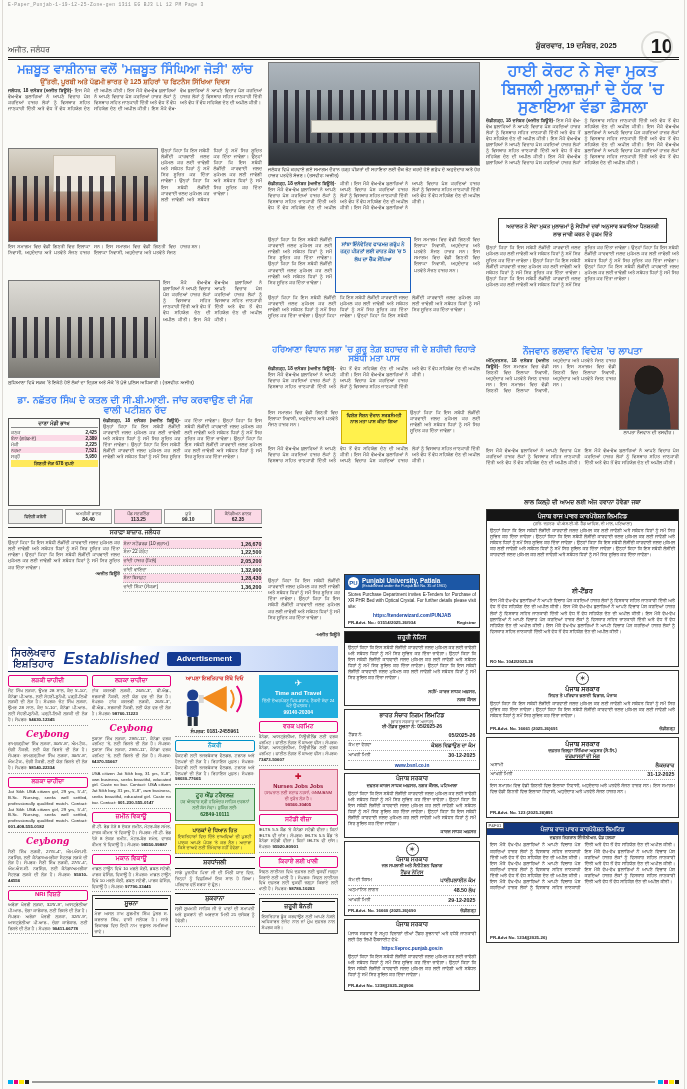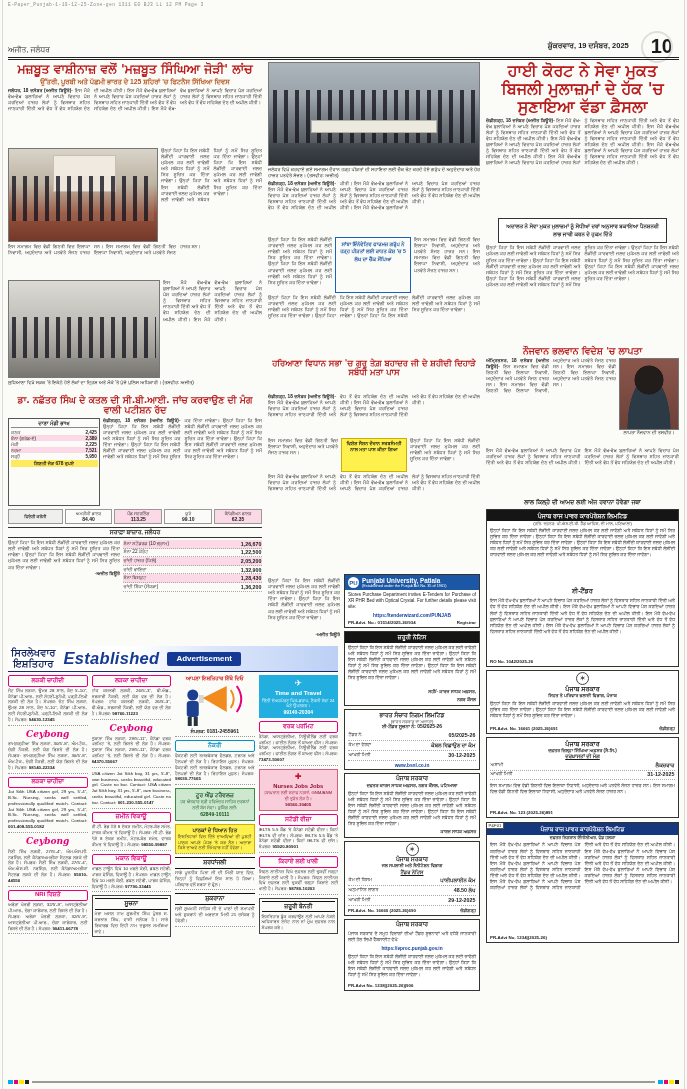--- a/index.html
+++ b/index.html
@@ -5,26 +5,26 @@
 *{margin:0;padding:0;box-sizing:border-box}
 body{margin:0;background:#b9bcbe;font-family:"Liberation Sans","DejaVu Sans",sans-serif}
 .page{position:relative;width:687px;height:1089px;margin:0 auto;background:#fbfbf8;color:#1b1b1b;overflow:hidden}
 .abs{position:absolute}
 .edge{position:absolute;top:0;bottom:0;width:1px;background:#dddad5}
 .print-line{position:absolute;top:2px;left:8px;font-size:4.6px;color:#8a8a8a;letter-spacing:.4px;font-family:"Liberation Mono","DejaVu Sans Mono",monospace}
 .mast{position:absolute;top:16px;left:8px;right:8px;height:40px;display:flex;align-items:flex-end}
 .mast>div{flex:1}
 .ed{font-size:7.5px;font-weight:normal;padding-bottom:5px}
 .mast-logo{text-align:center;font-size:30px;line-height:.9;font-weight:bold;color:#e03131;text-shadow:.6px .6px 0 #8c1d1d}
-.mast-right{display:flex;justify-content:flex-end;align-items:flex-end;gap:16px}
+.mast-right{display:flex;justify-content:flex-end;align-items:flex-end;gap:28px}
 .date{font-size:7.5px;font-weight:bold;padding-bottom:5px}
 .pno{font-size:20px;font-weight:bold;line-height:1;position:relative;padding:0 6px}
 .pno::before{content:"";position:absolute;left:-4px;top:-5px;width:28px;height:28px;border:2.5px solid #dededa;border-radius:50%}
 .rule{position:absolute;top:57px;left:8px;right:8px;border-top:1.6px solid #222;height:3.4px;border-bottom:.7px solid #222}
-.hl{font-weight:bold;color:#b91c1c;text-align:center;line-height:1.12;font-family:"DejaVu Sans","Liberation Sans",sans-serif}
+.hl{font-weight:bold;color:#3b82f6;text-align:center;line-height:1.12;font-family:"DejaVu Sans","Liberation Sans",sans-serif}
 .h-xl{font-size:12.4px}.h-l{font-size:16px}.h-m{font-size:9.3px}.h-s{font-size:8.4px}
 .sub{font-size:6.8px;font-weight:bold;color:#b4531c;text-align:center;margin:2px 0}
 .bt{font-size:4.7px;line-height:1.3;text-align:justify;color:#222;overflow:hidden}
 .cols2{column-count:2;column-gap:4px}.cols3{column-count:3;column-gap:4px}
 .dl{font-weight:bold}
 .cap{font-size:4.8px;line-height:1.25;color:#111;text-align:justify;overflow:hidden}
 .sign{display:block;text-align:right;font-weight:bold}
 .vr{display:flex;gap:3px}
 .ph{position:relative;border:.6px solid #777;overflow:hidden;flex:0 0 auto}
 .figs{position:absolute;left:2%;right:2%;background:repeating-linear-gradient(90deg,rgba(28,26,36,.82) 0 4.5px,rgba(205,200,190,.12) 4.5px 11px)}
@@ -198,21 +198,21 @@
         <i class="strip"></i>
       </div>
     <div class="cap" style="height:13px;margin:1px 0">ਜਲੰਧਰ ਵਿਖੇ ਕਰਵਾਏ ਗਏ ਸਮਾਗਮ ਦੌਰਾਨ ਹੜ੍ਹ ਪੀੜਤਾਂ ਦੀ ਸਹਾਇਤਾ ਲਈ ਚੈੱਕ ਭੇਟ ਕਰਦੇ ਹੋਏ ਗਰੁੱਪ ਦੇ ਅਹੁਦੇਦਾਰ ਅਤੇ ਹੋਰ ਹਾਜ਼ਰ ਪਤਵੰਤੇ ਸੱਜਣ। (ਤਸਵੀਰ: ਅਜੀਤ)</div>
     <div class="bt cols3" style="height:54px"><b class="dl">ਚੰਡੀਗੜ੍ਹ, 18 ਦਸੰਬਰ (ਅਜੀਤ ਬਿਊਰੋ)-</b> <span>ਇਸ ਮੌਕੇ ਵੱਖ-ਵੱਖ ਬੁਲਾਰਿਆਂ ਨੇ ਆਪਣੇ ਵਿਚਾਰ ਪੇਸ਼ ਕਰਦਿਆਂ ਹਾਜ਼ਰ ਲੋਕਾਂ ਨੂੰ ਵਿਸਥਾਰ ਸਹਿਤ ਜਾਣਕਾਰੀ ਦਿੱਤੀ ਅਤੇ ਵੱਧ ਤੋਂ ਵੱਧ ਸਹਿਯੋਗ ਦੇਣ ਦੀ ਅਪੀਲ ਕੀਤੀ। ਇਸ ਮੌਕੇ ਵੱਖ-ਵੱਖ ਬੁਲਾਰਿਆਂ ਨੇ ਆਪਣੇ ਵਿਚਾਰ ਪੇਸ਼ ਕਰਦਿਆਂ ਹਾਜ਼ਰ ਲੋਕਾਂ ਨੂੰ ਵਿਸਥਾਰ ਸਹਿਤ ਜਾਣਕਾਰੀ ਦਿੱਤੀ ਅਤੇ ਵੱਧ ਤੋਂ ਵੱਧ ਸਹਿਯੋਗ ਦੇਣ ਦੀ ਅਪੀਲ ਕੀਤੀ। ਇਸ ਮੌਕੇ ਵੱਖ-ਵੱਖ ਬੁਲਾਰਿਆਂ ਨੇ ਆਪਣੇ ਵਿਚਾਰ ਪੇਸ਼ ਕਰਦਿਆਂ ਹਾਜ਼ਰ ਲੋਕਾਂ ਨੂੰ ਵਿਸਥਾਰ ਸਹਿਤ ਜਾਣਕਾਰੀ ਦਿੱਤੀ ਅਤੇ ਵੱਧ ਤੋਂ ਵੱਧ ਸਹਿਯੋਗ ਦੇਣ ਦੀ ਅਪੀਲ ਕੀਤੀ।</span></div>
     <div class="vr" style="height:56px;margin:2px 0">
       <div class="bt" style="width:64px"><span>ਉਨ੍ਹਾਂ ਕਿਹਾ ਕਿ ਇਸ ਸਬੰਧੀ ਲੋੜੀਂਦੀ ਕਾਰਵਾਈ ਜਲਦ ਮੁਕੰਮਲ ਕਰ ਲਈ ਜਾਵੇਗੀ ਅਤੇ ਸਬੰਧਤ ਧਿਰਾਂ ਨੂੰ ਸਮੇਂ ਸਿਰ ਸੂਚਿਤ ਕਰ ਦਿੱਤਾ ਜਾਵੇਗਾ। ਉਨ੍ਹਾਂ ਕਿਹਾ ਕਿ ਇਸ ਸਬੰਧੀ ਲੋੜੀਂਦੀ ਕਾਰਵਾਈ ਜਲਦ ਮੁਕੰਮਲ ਕਰ ਲਈ ਜਾਵੇਗੀ ਅਤੇ ਸਬੰਧਤ ਧਿਰਾਂ ਨੂੰ ਸਮੇਂ ਸਿਰ ਸੂਚਿਤ ਕਰ ਦਿੱਤਾ ਜਾਵੇਗਾ।</span></div>
       <div class="bluebox" style="width:76px">ਸਾਂਝਾ ਇੰਨੋਵੇਟਿਵ ਫਾਰਮਜ਼ ਗਰੁੱਪ ਨੇ ਹੜ੍ਹ ਪੀੜਤਾਂ ਲਈ ਰਾਹਤ ਕੋਸ਼ 'ਚ 5 ਲੱਖ ਦਾ ਚੈੱਕ ਸੌਂਪਿਆ</div>
       <div class="bt" style="flex:1"><span>ਇਸ ਸਮਾਗਮ ਵਿਚ ਵੱਡੀ ਗਿਣਤੀ ਵਿਚ ਇਲਾਕਾ ਨਿਵਾਸੀ, ਅਹੁਦੇਦਾਰ ਅਤੇ ਪਤਵੰਤੇ ਸੱਜਣ ਹਾਜ਼ਰ ਸਨ। ਇਸ ਸਮਾਗਮ ਵਿਚ ਵੱਡੀ ਗਿਣਤੀ ਵਿਚ ਇਲਾਕਾ ਨਿਵਾਸੀ, ਅਹੁਦੇਦਾਰ ਅਤੇ ਪਤਵੰਤੇ ਸੱਜਣ ਹਾਜ਼ਰ ਸਨ।</span></div>
     </div>
     <div class="bt cols3" style="height:48px"><span>ਉਨ੍ਹਾਂ ਕਿਹਾ ਕਿ ਇਸ ਸਬੰਧੀ ਲੋੜੀਂਦੀ ਕਾਰਵਾਈ ਜਲਦ ਮੁਕੰਮਲ ਕਰ ਲਈ ਜਾਵੇਗੀ ਅਤੇ ਸਬੰਧਤ ਧਿਰਾਂ ਨੂੰ ਸਮੇਂ ਸਿਰ ਸੂਚਿਤ ਕਰ ਦਿੱਤਾ ਜਾਵੇਗਾ। ਉਨ੍ਹਾਂ ਕਿਹਾ ਕਿ ਇਸ ਸਬੰਧੀ ਲੋੜੀਂਦੀ ਕਾਰਵਾਈ ਜਲਦ ਮੁਕੰਮਲ ਕਰ ਲਈ ਜਾਵੇਗੀ ਅਤੇ ਸਬੰਧਤ ਧਿਰਾਂ ਨੂੰ ਸਮੇਂ ਸਿਰ ਸੂਚਿਤ ਕਰ ਦਿੱਤਾ ਜਾਵੇਗਾ। ਉਨ੍ਹਾਂ ਕਿਹਾ ਕਿ ਇਸ ਸਬੰਧੀ ਲੋੜੀਂਦੀ ਕਾਰਵਾਈ ਜਲਦ ਮੁਕੰਮਲ ਕਰ ਲਈ ਜਾਵੇਗੀ ਅਤੇ ਸਬੰਧਤ ਧਿਰਾਂ ਨੂੰ ਸਮੇਂ ਸਿਰ ਸੂਚਿਤ ਕਰ ਦਿੱਤਾ ਜਾਵੇਗਾ।</span></div>
-    <h2 class="hl h-s" style="margin:16px 0">ਹਰਿਆਣਾ ਵਿਧਾਨ ਸਭਾ 'ਚ ਗੁਰੂ ਤੇਗ਼ ਬਹਾਦਰ ਜੀ ਦੇ ਸ਼ਹੀਦੀ ਦਿਹਾੜੇ ਸਬੰਧੀ ਮਤਾ ਪਾਸ</h2>
+    <h2 class="hl h-s" style="margin:2px 0">ਹਰਿਆਣਾ ਵਿਧਾਨ ਸਭਾ 'ਚ ਗੁਰੂ ਤੇਗ਼ ਬਹਾਦਰ ਜੀ ਦੇ ਸ਼ਹੀਦੀ ਦਿਹਾੜੇ ਸਬੰਧੀ ਮਤਾ ਪਾਸ</h2>
     <div class="bt cols3" style="height:42px"><b class="dl">ਚੰਡੀਗੜ੍ਹ, 18 ਦਸੰਬਰ (ਅਜੀਤ ਬਿਊਰੋ)-</b> <span>ਇਸ ਮੌਕੇ ਵੱਖ-ਵੱਖ ਬੁਲਾਰਿਆਂ ਨੇ ਆਪਣੇ ਵਿਚਾਰ ਪੇਸ਼ ਕਰਦਿਆਂ ਹਾਜ਼ਰ ਲੋਕਾਂ ਨੂੰ ਵਿਸਥਾਰ ਸਹਿਤ ਜਾਣਕਾਰੀ ਦਿੱਤੀ ਅਤੇ ਵੱਧ ਤੋਂ ਵੱਧ ਸਹਿਯੋਗ ਦੇਣ ਦੀ ਅਪੀਲ ਕੀਤੀ। ਇਸ ਮੌਕੇ ਵੱਖ-ਵੱਖ ਬੁਲਾਰਿਆਂ ਨੇ ਆਪਣੇ ਵਿਚਾਰ ਪੇਸ਼ ਕਰਦਿਆਂ ਹਾਜ਼ਰ ਲੋਕਾਂ ਨੂੰ ਵਿਸਥਾਰ ਸਹਿਤ ਜਾਣਕਾਰੀ ਦਿੱਤੀ ਅਤੇ ਵੱਧ ਤੋਂ ਵੱਧ ਸਹਿਯੋਗ ਦੇਣ ਦੀ ਅਪੀਲ ਕੀਤੀ।</span></div>
     <div class="vr" style="height:34px;margin:2px 0">
       <div class="bt" style="flex:1"><span>ਇਸ ਸਮਾਗਮ ਵਿਚ ਵੱਡੀ ਗਿਣਤੀ ਵਿਚ ਇਲਾਕਾ ਨਿਵਾਸੀ, ਅਹੁਦੇਦਾਰ ਅਤੇ ਪਤਵੰਤੇ ਸੱਜਣ ਹਾਜ਼ਰ ਸਨ।</span></div>
       <div class="yellow ybox" style="width:66px">ਵਿਸ਼ੇਸ਼ ਸੈਸ਼ਨ ਦੌਰਾਨ ਸਰਬਸੰਮਤੀ ਨਾਲ ਮਤਾ ਪਾਸ ਕੀਤਾ ਗਿਆ</div>
       <div class="bt" style="flex:1"><span>ਉਨ੍ਹਾਂ ਕਿਹਾ ਕਿ ਇਸ ਸਬੰਧੀ ਲੋੜੀਂਦੀ ਕਾਰਵਾਈ ਜਲਦ ਮੁਕੰਮਲ ਕਰ ਲਈ ਜਾਵੇਗੀ ਅਤੇ ਸਬੰਧਤ ਧਿਰਾਂ ਨੂੰ ਸਮੇਂ ਸਿਰ ਸੂਚਿਤ ਕਰ ਦਿੱਤਾ ਜਾਵੇਗਾ।</span></div>
     </div>
     <div class="bt cols3" style="height:46px"><span>ਇਸ ਮੌਕੇ ਵੱਖ-ਵੱਖ ਬੁਲਾਰਿਆਂ ਨੇ ਆਪਣੇ ਵਿਚਾਰ ਪੇਸ਼ ਕਰਦਿਆਂ ਹਾਜ਼ਰ ਲੋਕਾਂ ਨੂੰ ਵਿਸਥਾਰ ਸਹਿਤ ਜਾਣਕਾਰੀ ਦਿੱਤੀ ਅਤੇ ਵੱਧ ਤੋਂ ਵੱਧ ਸਹਿਯੋਗ ਦੇਣ ਦੀ ਅਪੀਲ ਕੀਤੀ। ਇਸ ਮੌਕੇ ਵੱਖ-ਵੱਖ ਬੁਲਾਰਿਆਂ ਨੇ ਆਪਣੇ ਵਿਚਾਰ ਪੇਸ਼ ਕਰਦਿਆਂ ਹਾਜ਼ਰ ਲੋਕਾਂ ਨੂੰ ਵਿਸਥਾਰ ਸਹਿਤ ਜਾਣਕਾਰੀ ਦਿੱਤੀ ਅਤੇ ਵੱਧ ਤੋਂ ਵੱਧ ਸਹਿਯੋਗ ਦੇਣ ਦੀ ਅਪੀਲ ਕੀਤੀ।</span></div>
   </section>
 
   <section class="abs" style="left:268px;top:578px;width:72px;height:64px;overflow:hidden">

